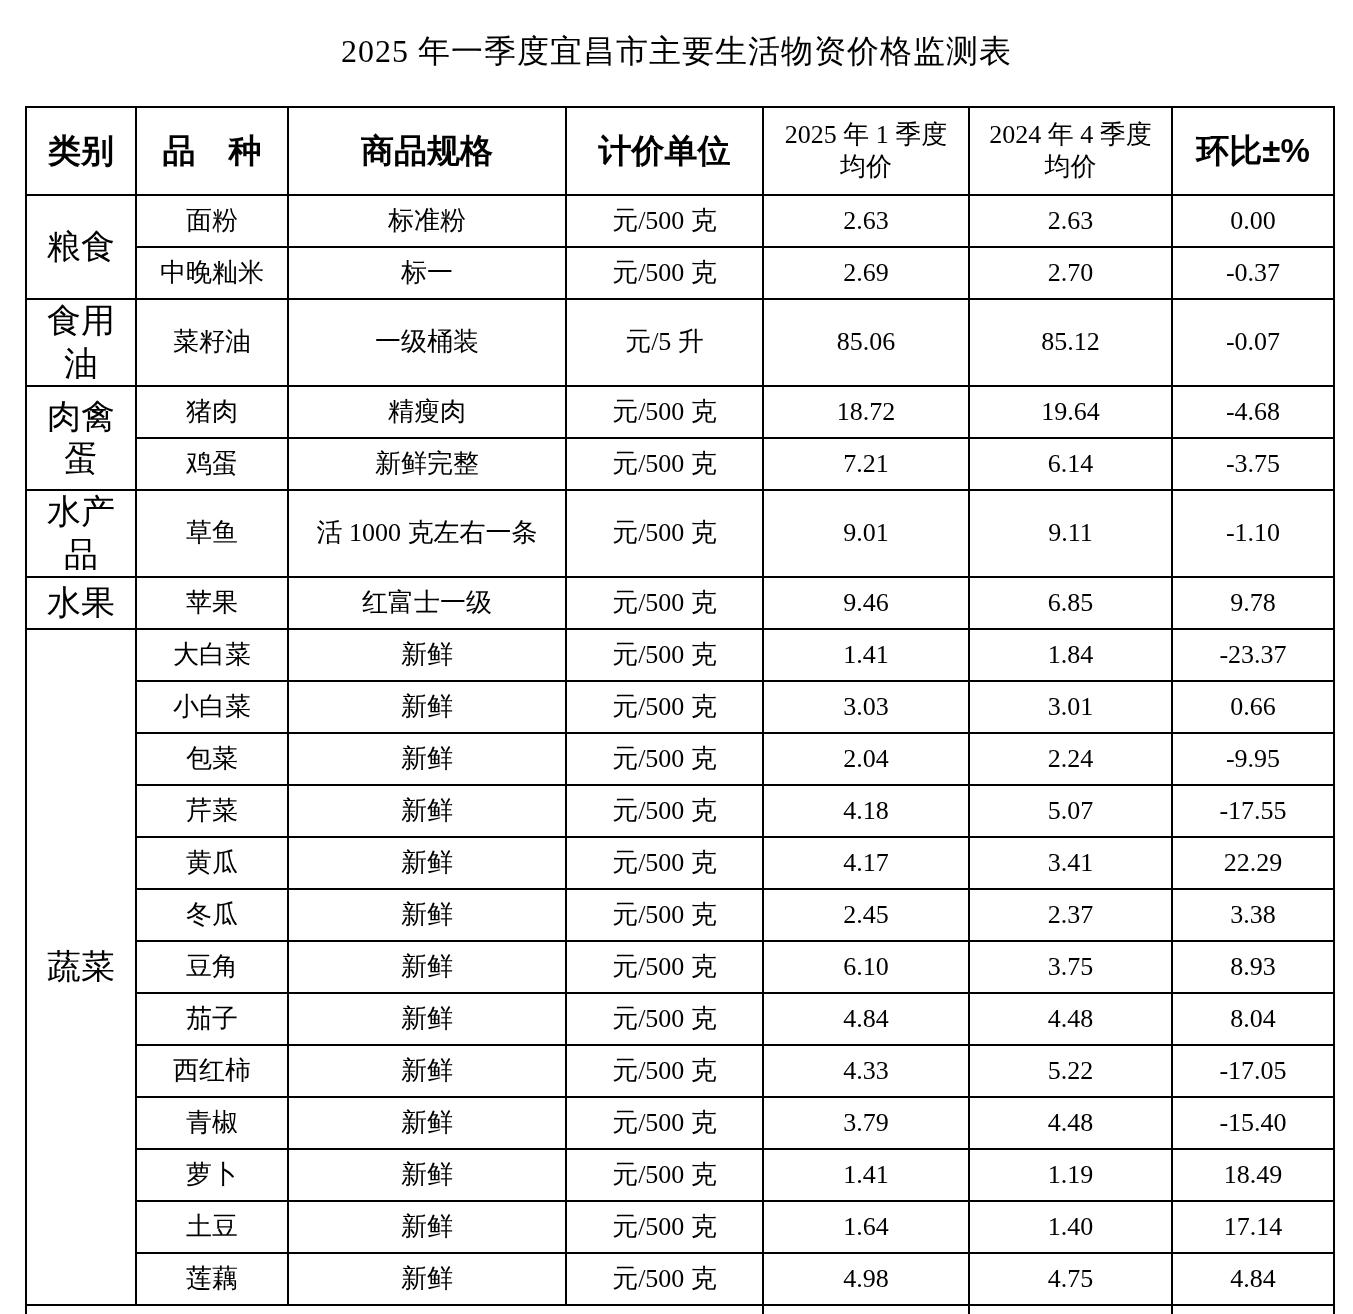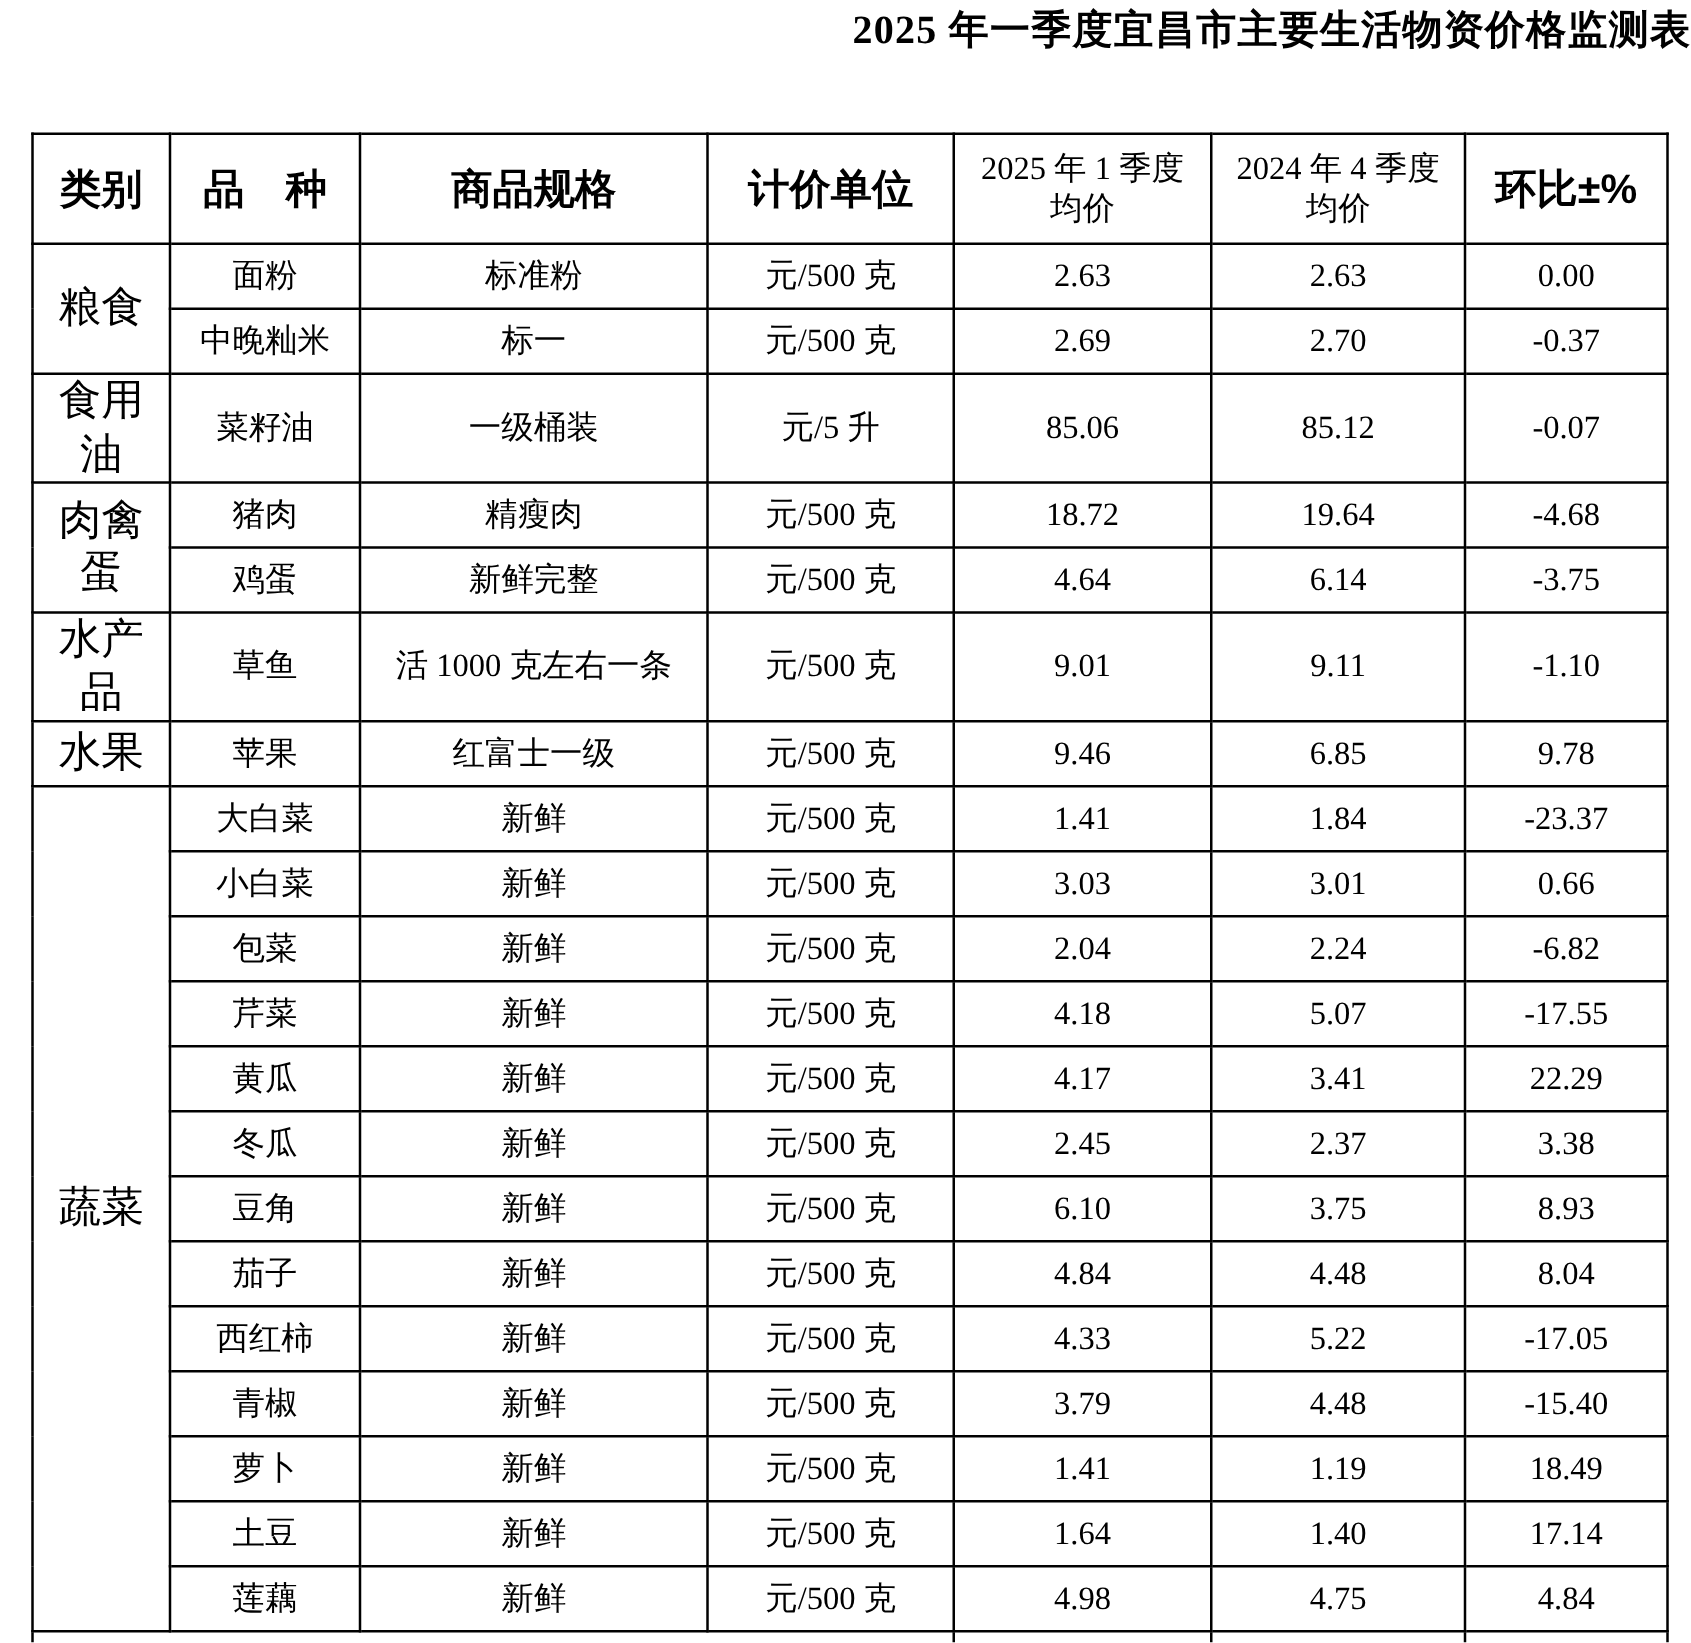--- a/index.html
+++ b/index.html
@@ -11,24 +11,25 @@
   }
   .page {
     position: relative;
     width: 1353px;
     height: 1314px;
     background: #ffffff;
     overflow: hidden;
   }
   .doc-title {
     margin: 0;
+    padding-top: 28px;
     height: 50px;
-    text-align: right;
+    text-align: center;
     font-size: 32px;
-    font-weight: bold;
+    font-weight: normal;
     line-height: 46px;
     letter-spacing: 1px;
     font-family: "Liberation Serif", "DejaVu Serif", serif;
   }
   table.price-table {
     position: absolute;
     left: 25px;
     top: 106px;
     width: 1308px;
     border-collapse: collapse;
@@ -137,21 +138,21 @@
         <td>精瘦肉</td>
         <td>元/500 克</td>
         <td class="num">18.72</td>
         <td class="num">19.64</td>
         <td class="num">-4.68</td>
       </tr>
       <tr class="data-row">
         <td>鸡蛋</td>
         <td>新鲜完整</td>
         <td>元/500 克</td>
-        <td class="num">4.64</td>
+        <td class="num">7.21</td>
         <td class="num">6.14</td>
         <td class="num">-3.75</td>
       </tr>
 
       <tr class="data-row">
         <td class="cat">水产品</td>
         <td>草鱼</td>
         <td>活 1000 克左右一条</td>
         <td>元/500 克</td>
         <td class="num">9.01</td>
@@ -185,21 +186,21 @@
         <td class="num">3.03</td>
         <td class="num">3.01</td>
         <td class="num">0.66</td>
       </tr>
       <tr class="data-row">
         <td>包菜</td>
         <td>新鲜</td>
         <td>元/500 克</td>
         <td class="num">2.04</td>
         <td class="num">2.24</td>
-        <td class="num">-6.82</td>
+        <td class="num">-9.95</td>
       </tr>
       <tr class="data-row">
         <td>芹菜</td>
         <td>新鲜</td>
         <td>元/500 克</td>
         <td class="num">4.18</td>
         <td class="num">5.07</td>
         <td class="num">-17.55</td>
       </tr>
       <tr class="data-row">

